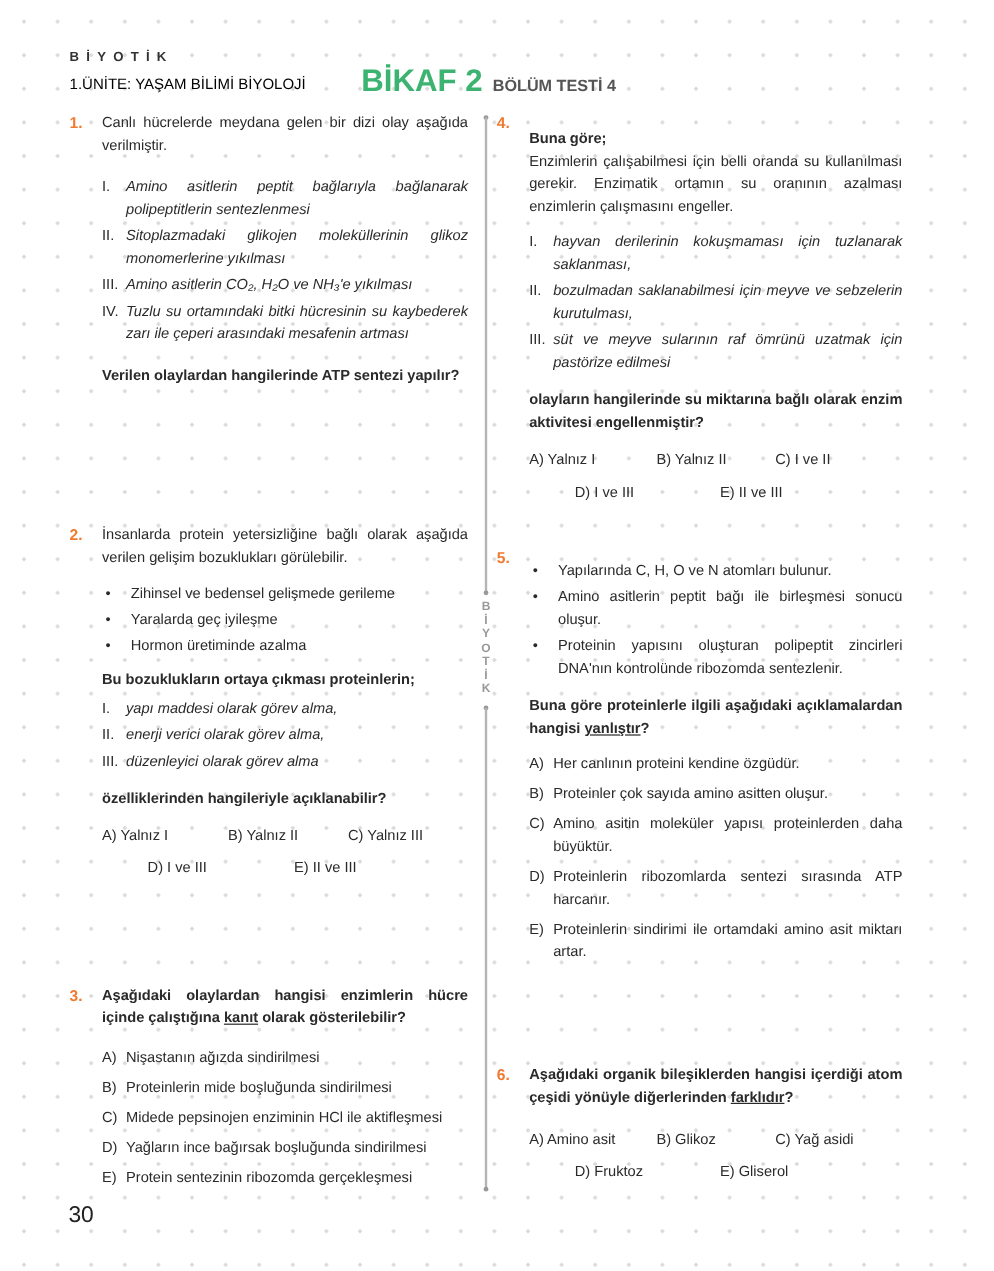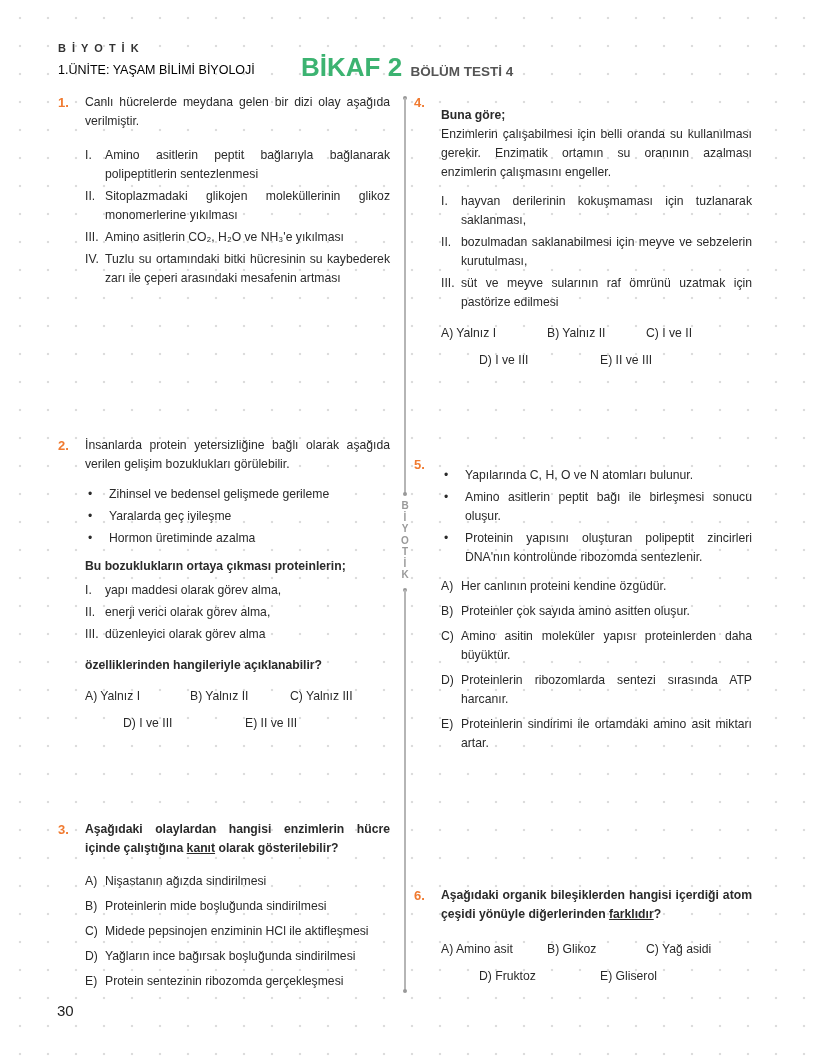--- a/index.html
+++ b/index.html
@@ -21,34 +21,34 @@
 
   .col { position:absolute; font-size:12.2px; line-height:19px; }
   .q { position:absolute; }
   .qnum { position:absolute; left:0; top:0; color:#f07a30; font-weight:bold; font-size:13px; }
   .qbody { margin-left:27px; }
   .p { margin:0; text-align:justify; }
   .bold { font-weight:bold; }
   .u { text-decoration:underline; }
   .roman { display:flex; margin-top:3px; }
   .roman .rn { width:20px; flex:none; }
-  .roman .rt { flex:1; text-align:justify; }
+  .roman .rt { flex:1; text-align:justify;font-style:italic; }
   .bullet { display:flex; margin-top:3px; }
   .bullet .bd { width:21px; flex:none; padding-left:3px; }
   .bullet .bt { flex:1; text-align:justify; }
   .opts { position:relative; height:54px; margin-top:12px; }
   .opt { position:absolute; white-space:nowrap; }
   .lopt { display:flex; margin-top:6px; }
   .lopt .ll { width:20px; flex:none; }
   .lopt .lt { flex:1; text-align:justify; }
 
   .divider { position:absolute; left:404px; width:2px; background:#b5b5b5; }
   .divider-dot { position:absolute; left:403px; width:4px; height:4px; border-radius:2px; background:#999; }
   .vertical-brand { position:absolute; left:399px; top:500px; width:12px; font-size:10px; line-height:11.5px; color:#999; text-align:center; font-weight:bold; }
-  .page-num { position:absolute; left:57px; top:1002px; font-size:15px; color:#222; }
+  .page-num { position:absolute; left:57px; top:1002px; font-size:19px; color:#222; }
 </style>
 </head>
 <body>
 
 <div class="header">
   <div class="brand">BİYOTİK</div>
   <div class="unit">1.ÜNİTE: YAŞAM BİLİMİ BİYOLOJİ</div>
   <div class="test-title">
     <span class="bikaf">BİKAF 2</span>
     <span class="bolum">BÖLÜM TESTİ 4</span>
@@ -71,20 +71,21 @@
           <span class="rt">Sitoplazmadaki glikojen moleküllerinin glikoz monomerlerine yıkılması</span>
         </div>
       <div class="roman">
           <span class="rn">III.</span>
           <span class="rt">Amino asitlerin CO₂, H₂O ve NH₃'e yıkılması</span>
         </div>
       <div class="roman">
           <span class="rn">IV.</span>
           <span class="rt">Tuzlu su ortamındaki bitki hücresinin su kaybederek zarı ile çeperi arasındaki mesafenin artması</span>
         </div>
+      <p class="p bold" style="margin-top:16px">Verilen olaylardan hangilerinde ATP sentezi yapılır?</p>
     </div>
   </div>
 
   <div class="q" style="left:0; top:343px; width:332px;">
     <span class="qnum">2.</span>
     <div class="qbody">
       <p class="p">İnsanlarda protein yetersizliğine bağlı olarak aşağıda verilen gelişim bozuklukları görülebilir.</p>
       <div style="height:8px"></div>
       <div class="bullet">
           <span class="bd">•</span>
@@ -181,20 +182,21 @@
           <span class="rt">hayvan derilerinin kokuşmaması için tuzlanarak saklanması,</span>
         </div>
       <div class="roman">
           <span class="rn">II.</span>
           <span class="rt">bozulmadan saklanabilmesi için meyve ve sebzelerin kurutulması,</span>
         </div>
       <div class="roman">
           <span class="rn">III.</span>
           <span class="rt">süt ve meyve sularının raf ömrünü uzatmak için pastörize edilmesi</span>
         </div>
+      <p class="p bold" style="margin-top:12px">olayların hangilerinde su miktarına bağlı olarak enzim aktivitesi engellenmiştir?</p>
       <div class="opts">
         <span class="opt" style="left:0;top:0">A) Yalnız I</span>
         <span class="opt" style="left:106px;top:0">B) Yalnız II</span>
         <span class="opt" style="left:205px;top:0">C) I ve II</span>
         <span class="opt" style="left:38px;top:27px">D) I ve III</span>
         <span class="opt" style="left:159px;top:27px">E) II ve III</span>
       </div>
     </div>
   </div>
 
@@ -207,20 +209,21 @@
           <span class="bt">Yapılarında C, H, O ve N atomları bulunur.</span>
         </div>
       <div class="bullet">
           <span class="bd">•</span>
           <span class="bt">Amino asitlerin peptit bağı ile birleşmesi sonucu oluşur.</span>
         </div>
       <div class="bullet">
           <span class="bd">•</span>
           <span class="bt">Proteinin yapısını oluşturan polipeptit zincirleri DNA'nın kontrolünde ribozomda sentezlenir.</span>
         </div>
+      <p class="p bold" style="margin-top:12px"><span>Buna göre proteinlerle ilgili aşağıdaki açıklamalardan hangisi </span><span class="u">yanlıştır</span><span>?</span></p>
       <div style="height:4px"></div>
       <div class="lopt">
           <span class="ll">A)</span>
           <span class="lt">Her canlının proteini kendine özgüdür.</span>
         </div>
       <div class="lopt">
           <span class="ll">B)</span>
           <span class="lt">Proteinler çok sayıda amino asitten oluşur.</span>
         </div>
       <div class="lopt">

